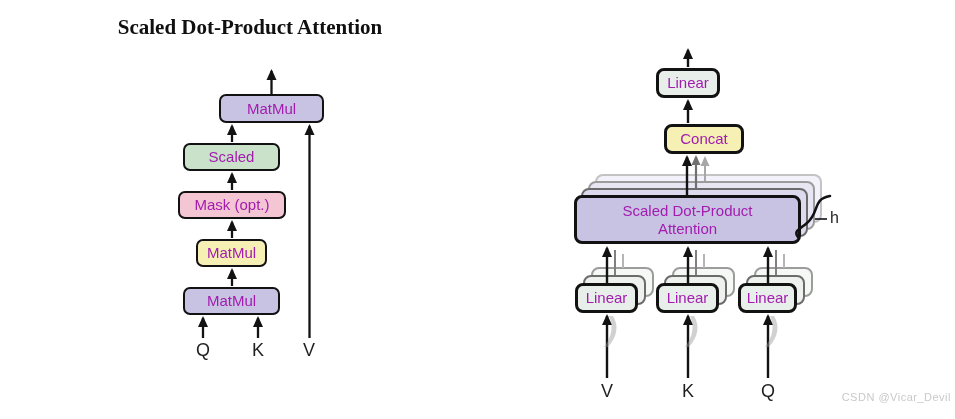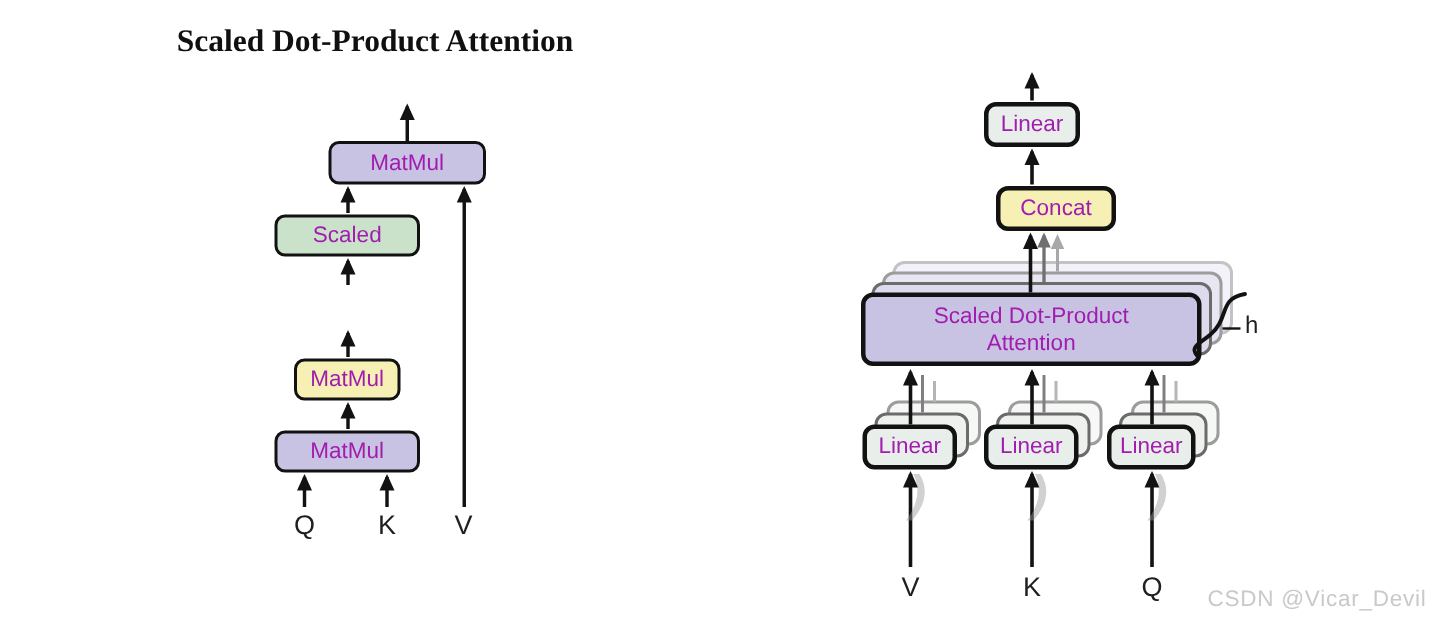--- a/index.html
+++ b/index.html
@@ -66,21 +66,21 @@
   #l-label-q{left:188px;top:340px;}
   #l-label-k{left:243px;top:340px;}
   #l-label-v{left:294px;top:340px;}
   #r-label-v{left:592px;top:381px;}
   #r-label-k{left:673px;top:381px;}
   #r-label-q{left:753px;top:381px;}
   #h-label{left:830px;top:209px;width:16px;text-align:left;font-size:16px;z-index:5;}
 
   #watermark{
     position:absolute;right:4px;top:391px;z-index:3;
-    font-size:15px;color:#c9c9c9;letter-spacing:0.5px;
+    font-size:11px;color:#c9c9c9;letter-spacing:0.5px;
   }
   svg.layer{position:absolute;left:0;top:0;z-index:2;}
   svg.overlay{position:absolute;left:0;top:0;z-index:4;}
 </style>
 </head>
 <body>
 
 <div id="canvas">
 
   <div id="left-title" class="diagram-title">Scaled Dot-Product Attention</div>
@@ -149,20 +149,23 @@
       <path d="M769,347 Q783,331 774,316 L770,316 Q777,331 765,347 Z"></path>
     </g>
   </svg>
 
   <div id="l-matmul-top" class="node fill-purple">
     <span>MatMul</span>
   </div>
   <div id="l-softmax" class="node fill-green">
     <span>Scaled</span>
   </div>
+  <div id="l-mask" class="node fill-pink">
+    <span>Mask (opt.)</span>
+  </div>
   <div id="l-scale" class="node fill-yellow">
     <span>MatMul</span>
   </div>
   <div id="l-matmul-bottom" class="node fill-purple">
     <span>MatMul</span>
   </div>
 
   <div id="r-linear-out" class="node thick fill-gray">
     <span>Linear</span>
   </div>

